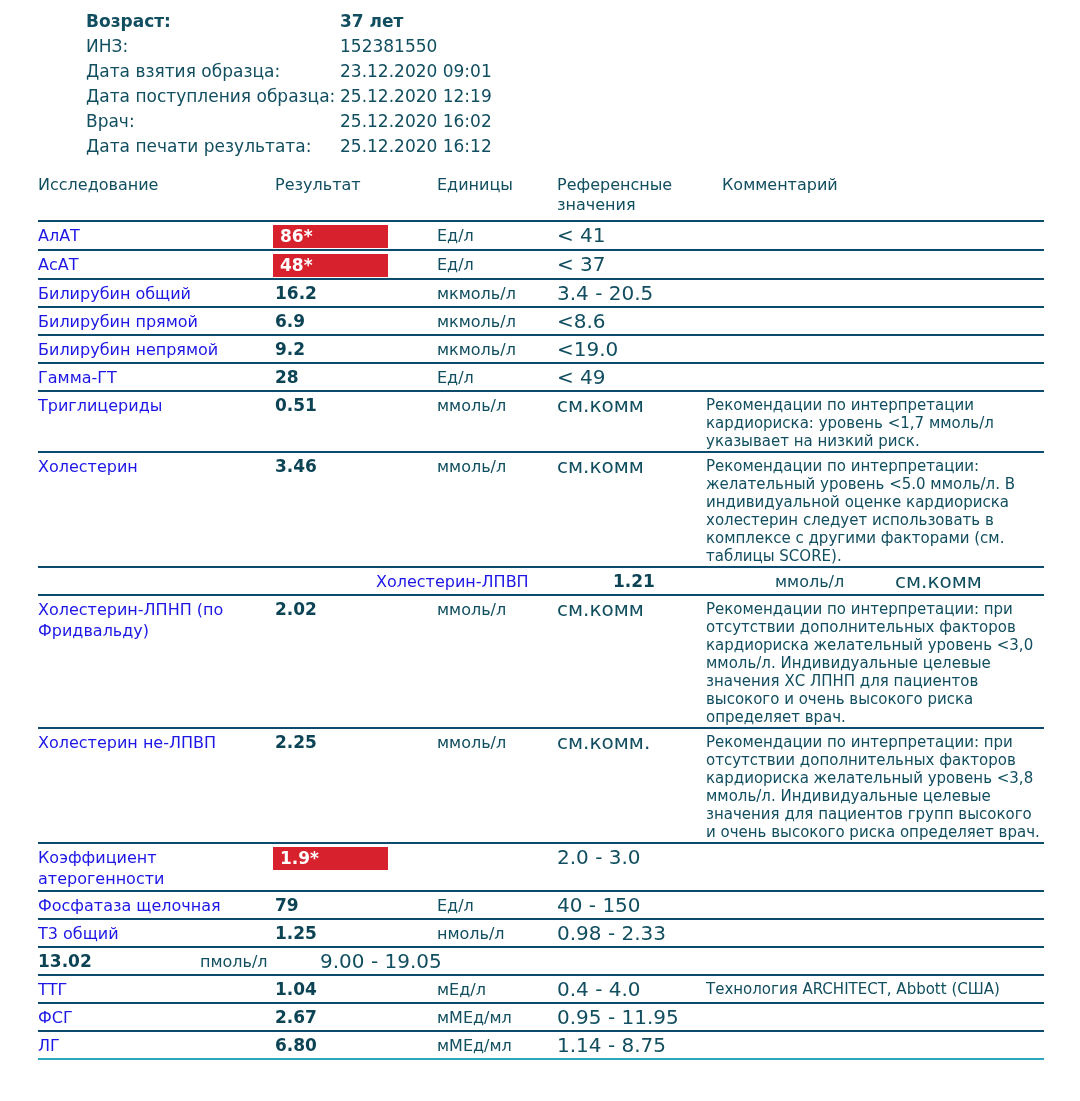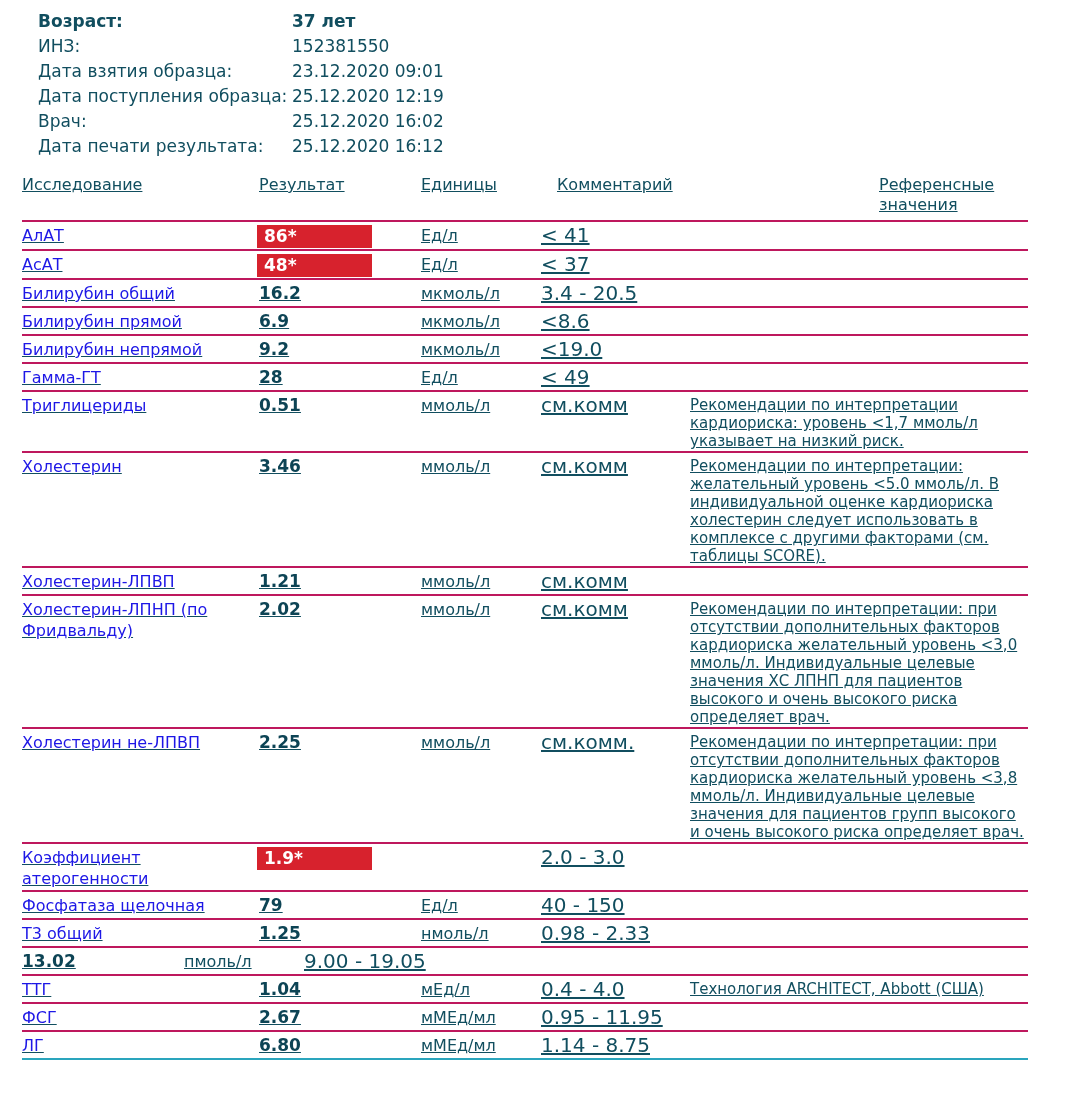--- a/index.html
+++ b/index.html
@@ -7,45 +7,46 @@
   body {
     width: 1080px;
     height: 1101px;
     background: #ffffff;
     font-family: "DejaVu Sans", "Liberation Sans", sans-serif;
     color: #114e5f;
     overflow: hidden;
   }
 
   
-  .info-block { padding: 9px 36px 0 38px; }
+  .info-block { padding: 9px 36px 0 38px; margin-left: 48px; }
   .info-row { display: flex; font-size: 17px; line-height: 25px; }
   .info-row.bold { font-weight: bold; }
   .info-label { width: 254px; flex: 0 0 254px; }
   .info-value { flex: 1; }
 
   
-  .table { margin: 16px 36px 0 22px; width: 1006px; text-decoration: underline; }
+  .table { margin: 16px 36px 0 38px; width: 1006px; }
 
   .thead { display: flex; align-items: flex-start; padding-bottom: 5px; }
   .thead .hcell { font-size: 16px; line-height: 20px; }
 
   .col-test    { width: 237px; flex: 0 0 237px; padding-right: 44px; }
   .col-result  { width: 162px; flex: 0 0 162px; padding-right: 10px; }
   .col-units   { width: 120px; flex: 0 0 120px; }
   .col-ref     { width: 149px; flex: 0 0 149px; padding-right: 8px; }
   .col-comment { flex: 1; }
   .thead .col-comment { padding-left: 16px; }
 
   .tbody .row {
     display: flex;
     align-items: flex-start;
-    border-top: 2px solid #be185d;
+    border-top: 2px solid #0c4a6e;
     padding: 3px 0 1px 0;
     min-height: 28px;
+    justify-content: flex-end;
   }
   .tbody { border-bottom: 2px solid #2aa5bd; }
 
   .cell-test {
     color: #1d17e6;
     font-size: 16px;
     line-height: 21px;
   }
   .cell-result {
     font-size: 17px;
@@ -100,22 +101,22 @@
       <div class="info-label">Дата печати результата:</div>
       <div class="info-value">25.12.2020 16:12</div>
     </div>
   </div>
 
 <div class="table">
   <div class="thead">
     <div class="hcell col-test">Исследование</div>
     <div class="hcell col-result">Результат</div>
     <div class="hcell col-units">Единицы</div>
+    <div class="hcell col-ref">Референсные значения</div>
     <div class="hcell col-comment">Комментарий</div>
-    <div class="hcell col-ref">Референсные значения</div>
   </div>
   <div class="tbody" id="table-body">
       <div class="row">
         <div class="cell-test col-test">АлАТ</div>
         <div class="cell-result col-result"><span class="result-flag">86*</span></div>
         <div class="cell-units col-units">Ед/л</div>
         <div class="cell-ref col-ref">&lt; 41</div>
         <div class="cell-comment col-comment"></div>
       </div>
       <div class="row">

